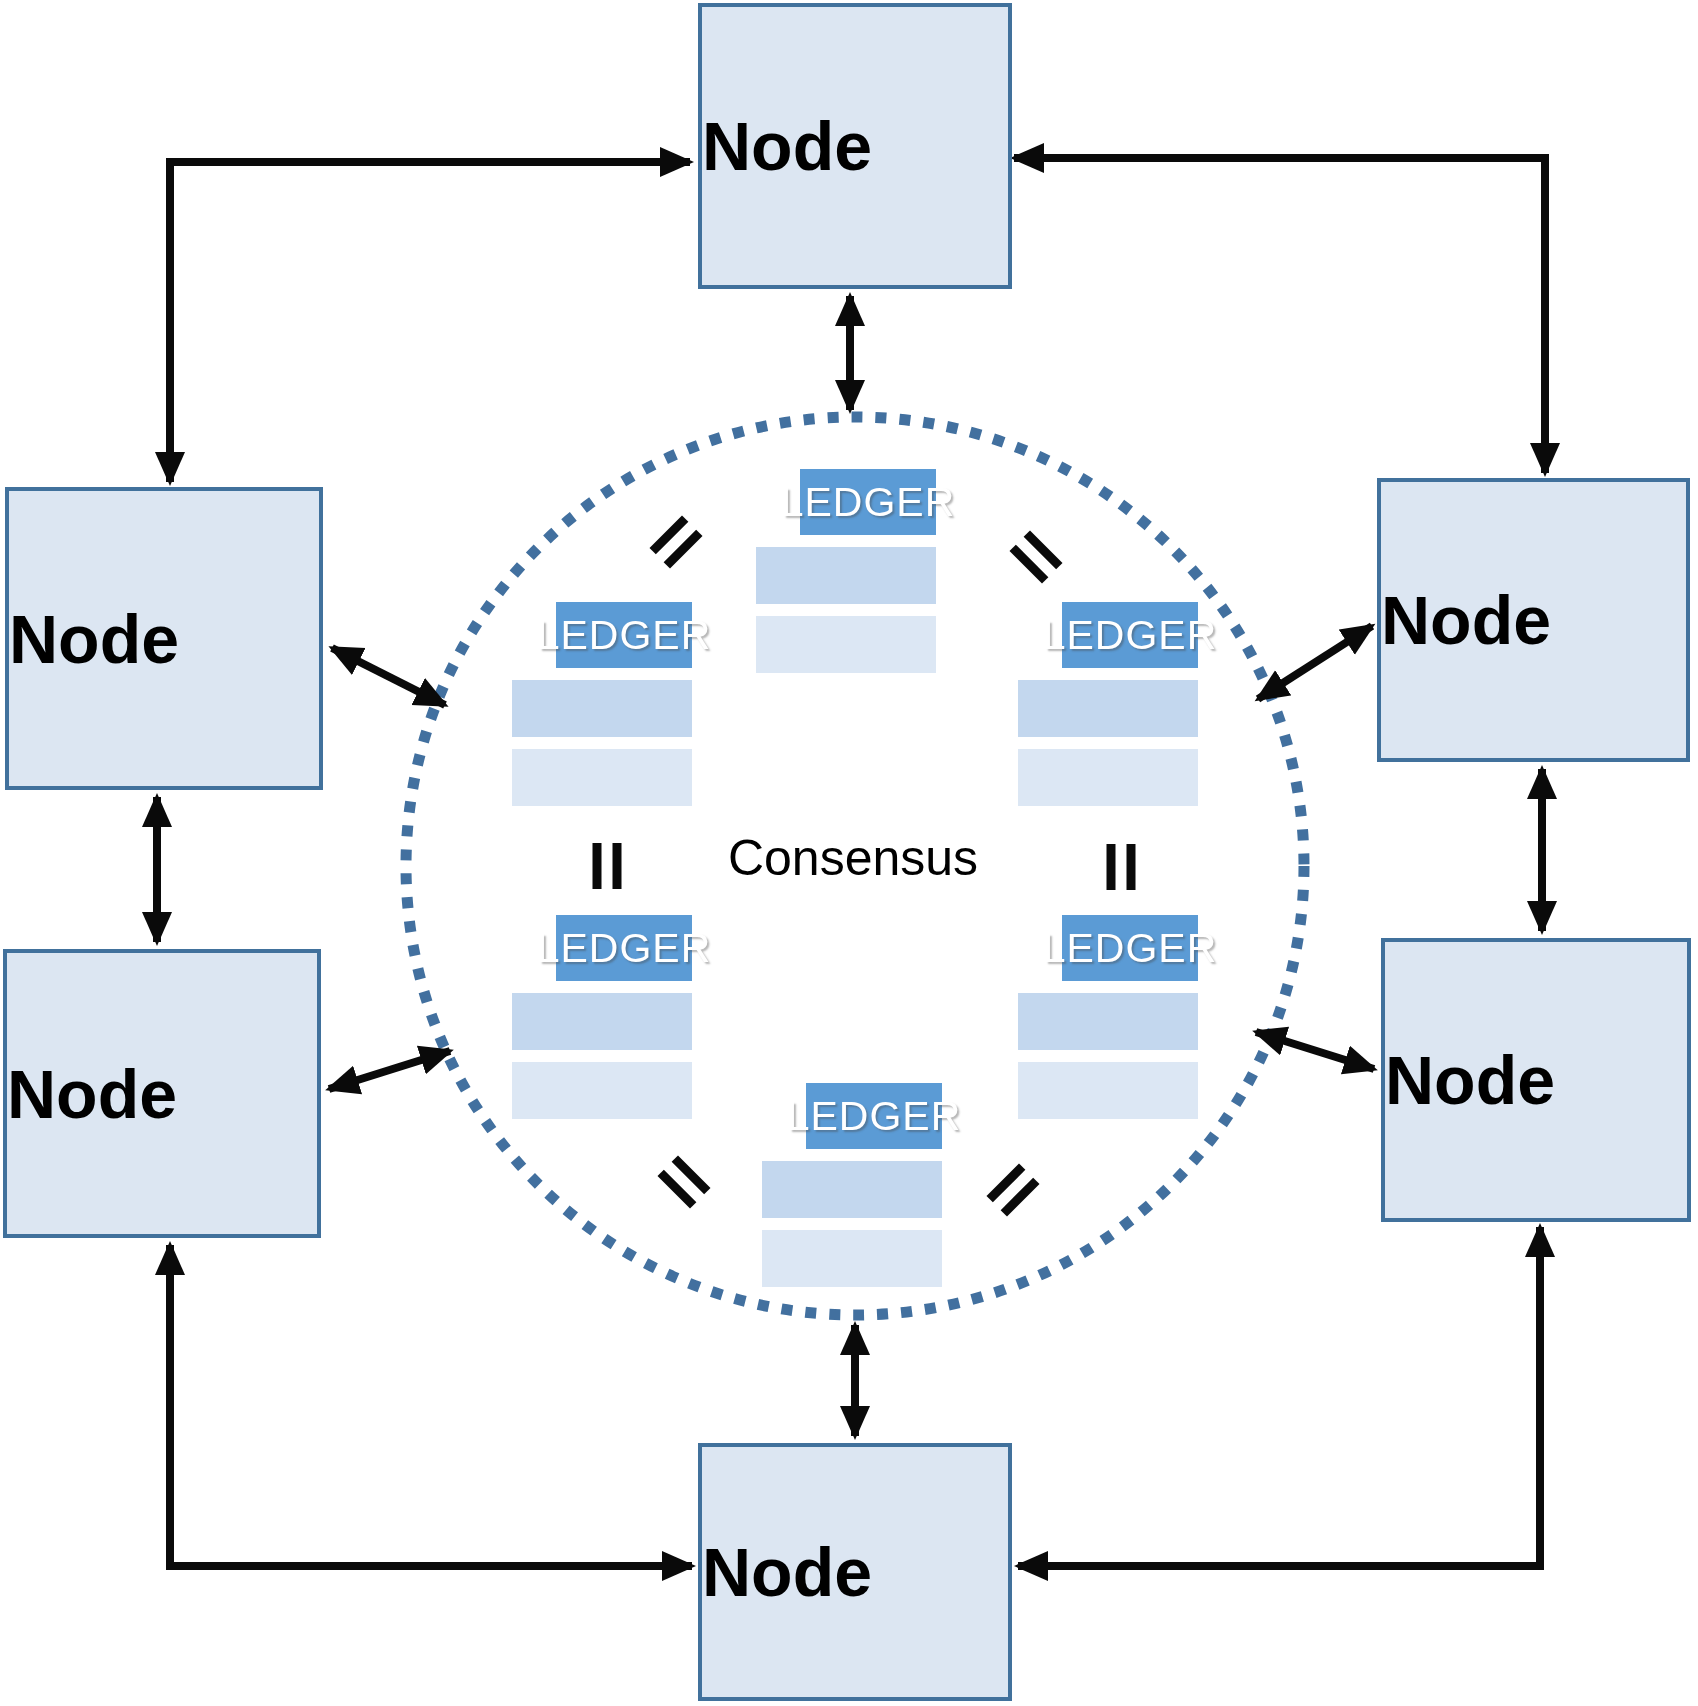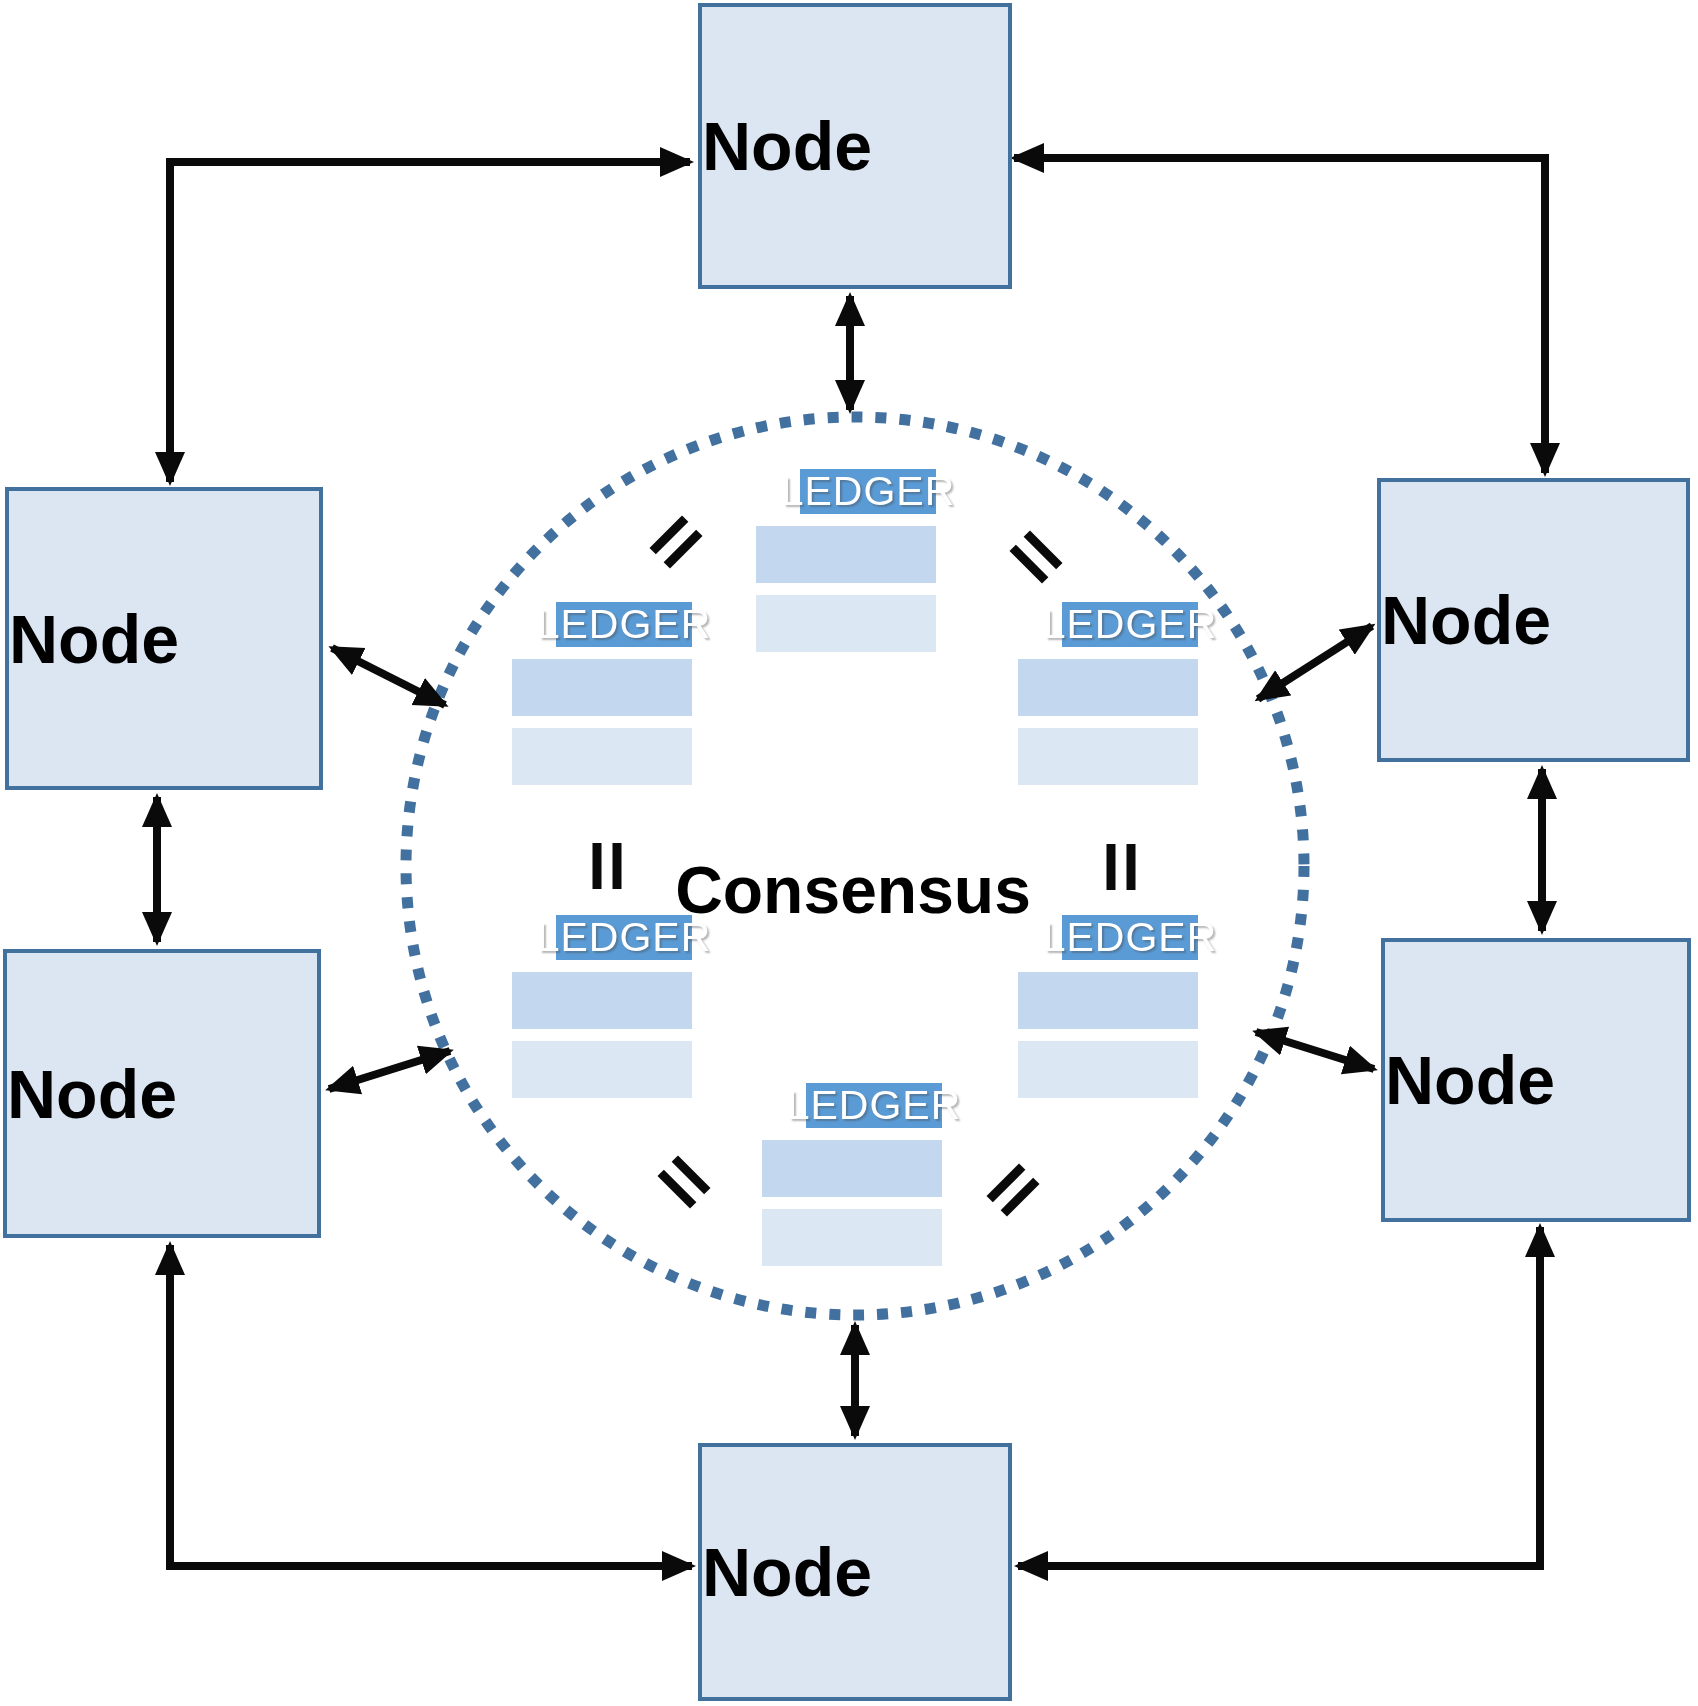--- a/index.html
+++ b/index.html
@@ -26,40 +26,40 @@
     align-items: center;
   }
   .node-label {
     font-size: 68px;
     font-weight: 700;
     color: var(--label, #000000);
     line-height: 1;
   }
   .ledger { position: absolute; width: 180px; }
   .ledger-header {
-    height: 45px;
+    height: 66px;
     background: var(--ledger-header, #5b9bd5);
     color: var(--ledger-text, #ffffff);
     font-size: 41px;
     letter-spacing: 1px;
     display: flex;
     align-items: center;
     justify-content: center;
     text-shadow: 2px 2px 2px rgba(70,70,70,0.4);
     margin-left: 44px;
   }
   .ledger-row { height: 57px; margin-top: 12px; }
   .row-medium { background: var(--ledger-row-medium, #c3d7ee); }
   .row-light  { background: var(--ledger-row-light, #dce7f4); }
   .consensus-label {
     position: absolute;
-    left: 853px; top: 890px;
+    left: 853px; top: 858px;
     transform: translate(-50%, -50%);
-    font-size: 66px;
-    font-weight: 700;
+    font-size: 50px;
+    font-weight: 400;
     color: var(--label, #000000);
     white-space: nowrap;
   }
   .equals-icon {
     position: absolute;
     width: 46px; height: 29px;
     display: flex;
     flex-direction: column;
     justify-content: space-between;
   }

